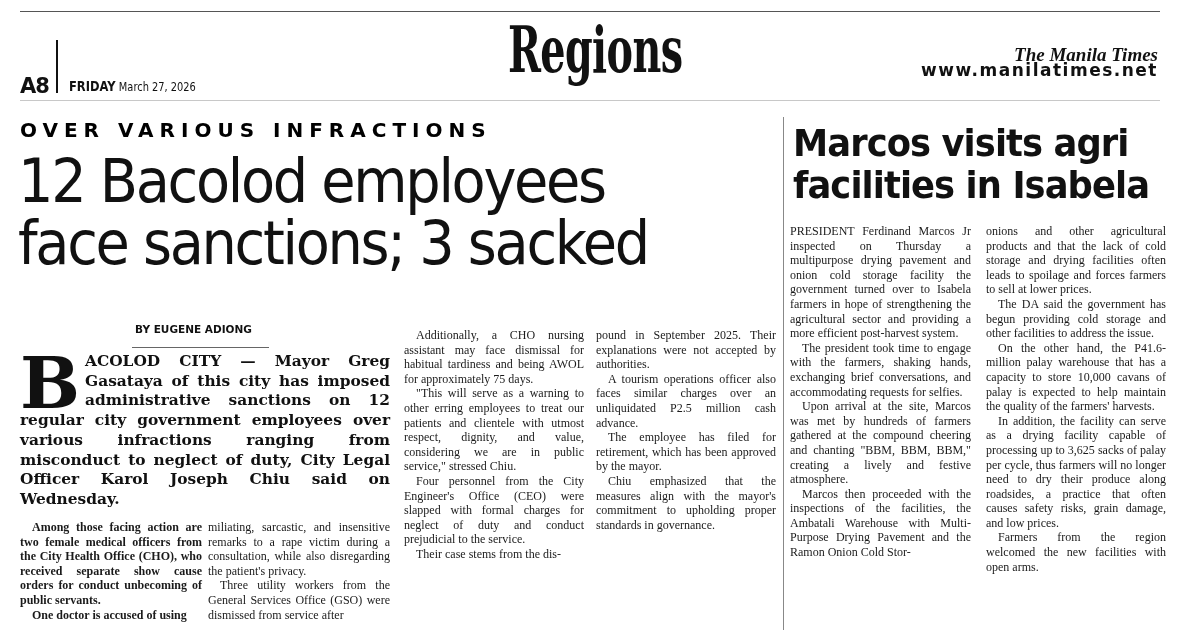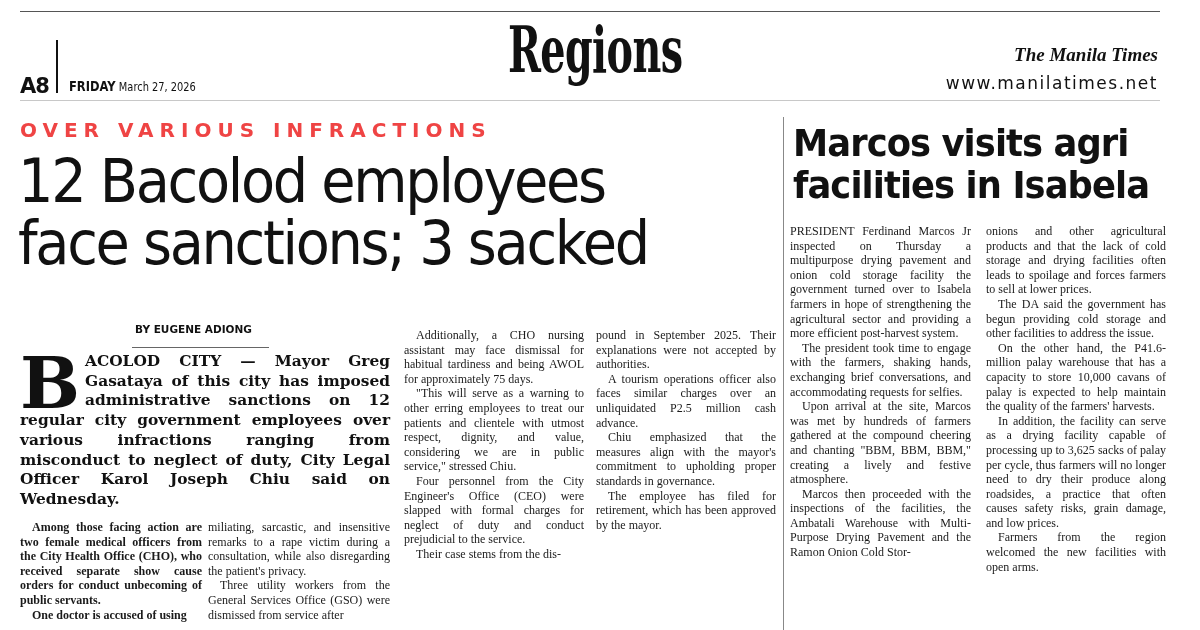--- a/index.html
+++ b/index.html
@@ -10,23 +10,23 @@
     .masthead-rule { position: absolute; left: 20px; right: 40px; top: 100px; height: 1px; background: #c8c8c8; }
 
     .page-num { position: absolute; left: 20px; top: 74px; font-family: "DejaVu Sans", sans-serif; font-weight: bold; font-size: 21px; letter-spacing: -1px; }
     .page-sep { position: absolute; left: 56px; top: 40px; width: 2px; height: 53px; background: #111; }
     .dateline { position: absolute; left: 69px; top: 78px; font-family: "DejaVu Sans", sans-serif; font-size: 12px; transform: scaleX(0.82); transform-origin: left; white-space: nowrap; }
     .dateline .day { font-weight: bold; font-size: 14px; margin-right: 4px; }
 
     .section-title { position: absolute; left: 508px; top: 18px; font-family: "DejaVu Serif", serif; font-weight: bold; font-size: 64px; line-height: 1; transform: scaleX(0.62); transform-origin: left; letter-spacing: -1px; }
 
     .paper-name { position: absolute; right: 42px; top: 44px; font-family: Liberation Serif, serif; font-weight: bold; font-size: 19px; font-style: italic; }
-    .paper-url { position: absolute; right: 42px; top: 73px; font-family: "DejaVu Sans", sans-serif; font-weight: normal; font-size: 17px; letter-spacing: 1.5px; }
+    .paper-url { position: absolute; right: 42px; top: 60px; font-family: "DejaVu Sans", sans-serif; font-weight: bold; font-size: 17px; letter-spacing: 1.5px; }
 
-    .kicker { position: absolute; left: 20px; top: 118px; font-family: "DejaVu Sans", sans-serif; font-weight: bold; font-size: 20px; letter-spacing: 6px; color: #ef4444; }
+    .kicker { position: absolute; left: 20px; top: 118px; font-family: "DejaVu Sans", sans-serif; font-weight: bold; font-size: 20px; letter-spacing: 6px; color: #000000; }
     .headline { position: absolute; left: 18px; top: 150px; width: 760px; font-family: "DejaVu Sans", sans-serif; font-size: 60px; line-height: 62px; letter-spacing: -2.5px; transform: scaleX(0.93); transform-origin: left; font-weight: normal; }
 
     .byline { position: absolute; left: 135px; top: 323px; font-family: "DejaVu Sans", sans-serif; font-weight: bold; font-size: 10.5px; }
     .byline-rule { position: absolute; left: 132px; top: 347px; width: 137px; height: 1px; background: #666; }
 
     .lede { position: absolute; left: 20px; top: 352px; width: 370px; font-family: "DejaVu Serif", serif; font-weight: bold; font-size: 15.4px; line-height: 19.7px; text-align: justify; }
     .dropcap { float: left; font-size: 71px; line-height: 56px; margin: 3px 5px 0 0; font-family: "DejaVu Serif", serif; font-weight: bold; }
 
     .col { position: absolute; font-size: 12px; line-height: 14.6px; text-align: justify; hyphens: auto; color: #1a1a1a; }
     .col p { text-indent: 12px; }
@@ -83,22 +83,22 @@
 <div class="col c3">
   <p>Additionally, a CHO nursing assistant may face dismissal for habitual tardiness and being AWOL for approximately 75 days.</p>
   <p>"This will serve as a warning to other erring employees to treat our patients and clientele with utmost respect, dignity, and value, considering we are in public service," stressed Chiu.</p>
   <p>Four personnel from the City Engineer's Office (CEO) were slapped with formal charges for neglect of duty and conduct prejudicial to the service.</p>
   <p>Their case stems from the dis-</p>
 </div>
 
 <div class="col c4">
   <p class="noindent">pound in September 2025. Their explanations were not accepted by authorities.</p>
   <p>A tourism operations officer also faces similar charges over an unliquidated P2.5 million cash advance.</p>
+  <p>The employee has filed for retirement, which has been approved by the mayor.</p>
   <p>Chiu emphasized that the measures align with the mayor's commitment to upholding proper standards in governance.</p>
-  <p>The employee has filed for retirement, which has been approved by the mayor.</p>
 </div>
 
 <div class="col-divider"></div>
 
 <h2 class="side-headline">Marcos visits agri facilities in Isabela</h2>
 
 <div class="col c5">
   <p class="noindent">PRESIDENT Ferdinand Marcos Jr inspected on Thursday a multipurpose drying pavement and onion cold storage facility the government turned over to Isabela farmers in hope of strengthening the agricultural sector and providing a more efficient post-harvest system.</p>
   <p>The president took time to engage with the farmers, shaking hands, exchanging brief conversations, and accommodating requests for selfies.</p>
   <p>Upon arrival at the site, Marcos was met by hundreds of farmers gathered at the compound cheering and chanting "BBM, BBM, BBM," creating a lively and festive atmosphere.</p>

